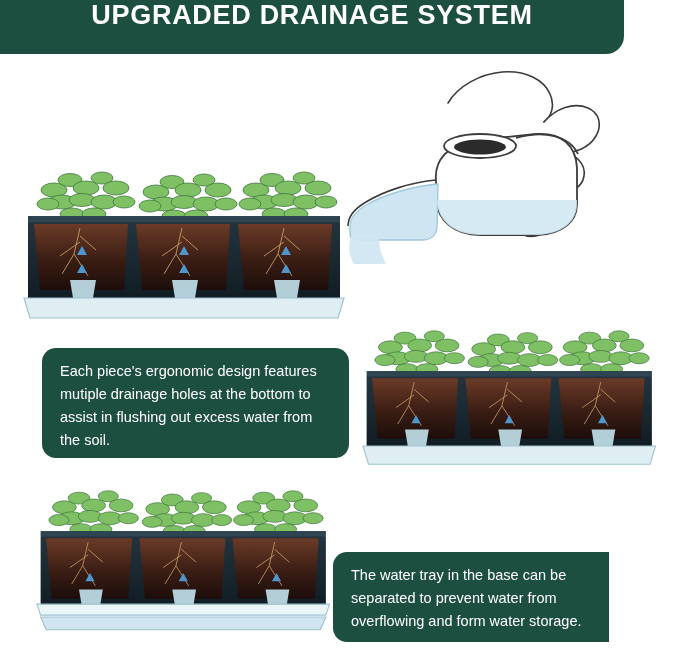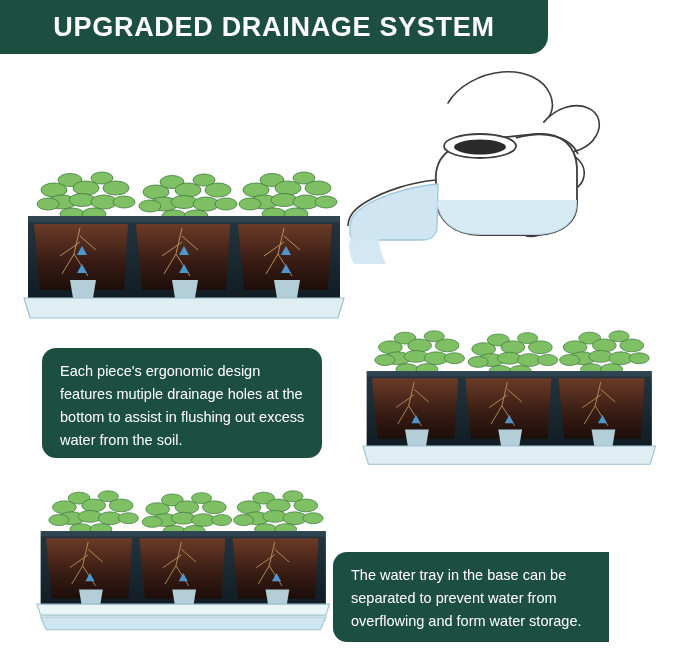--- a/index.html
+++ b/index.html
@@ -16,26 +16,26 @@
     height: 648px;
     background: #ffffff;
     overflow: hidden;
   }
 
   
   .title-banner {
     position: absolute;
     left: 0;
     top: 0;
-    width: 548px;
+    width: 624px;
     height: 54px;
     background: #1d4f41;
     border-bottom-right-radius: 18px;
     display: flex;
-    align-items: center;
+    align-items: flex-start;
     justify-content: center;
   }
   .title-text {
     color: #ffffff;
     font-size: 27px;
     font-weight: bold;
     letter-spacing: 0.7px;
     white-space: nowrap;
   }
 
@@ -45,21 +45,21 @@
     background: #1d4f41;
     color: #ffffff;
     font-size: 14.5px;
     line-height: 23px;
     padding: 12px 16px 12px 18px;
     box-sizing: border-box;
   }
   #caption-1 {
     left: 42px;
     top: 348px;
-    width: 280px;
+    width: 307px;
     height: 110px;
     border-radius: 14px 14px 14px 14px;
   }
   #caption-2 {
     left: 333px;
     top: 552px;
     width: 276px;
     height: 90px;
     border-radius: 14px 0 0 14px;
   }

